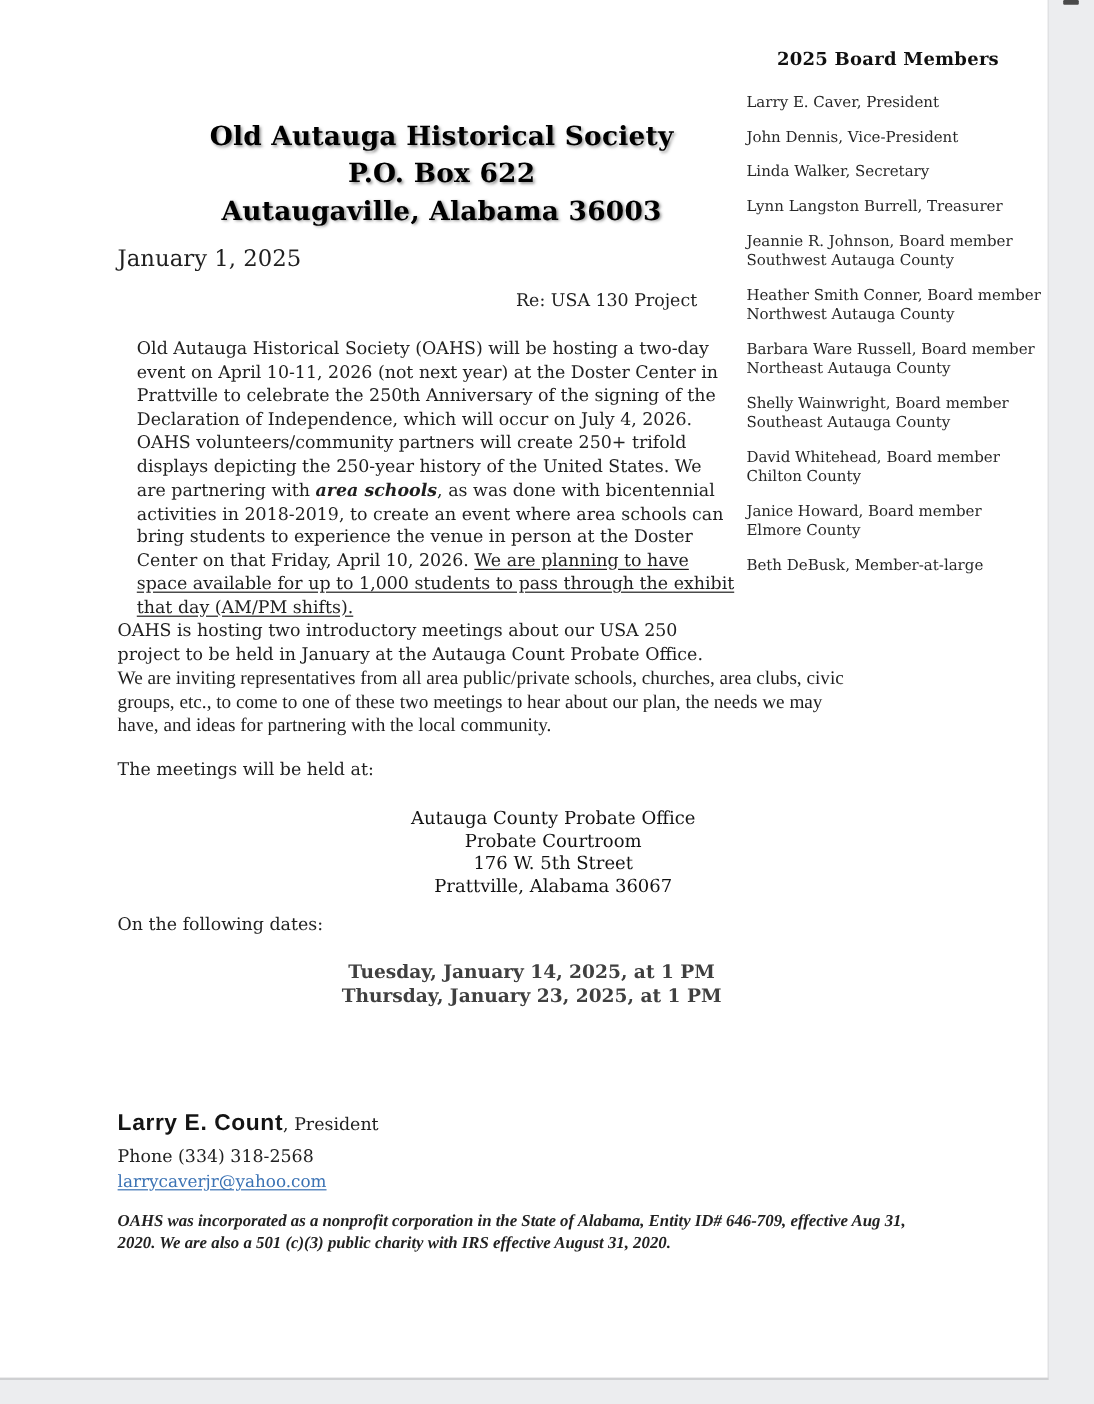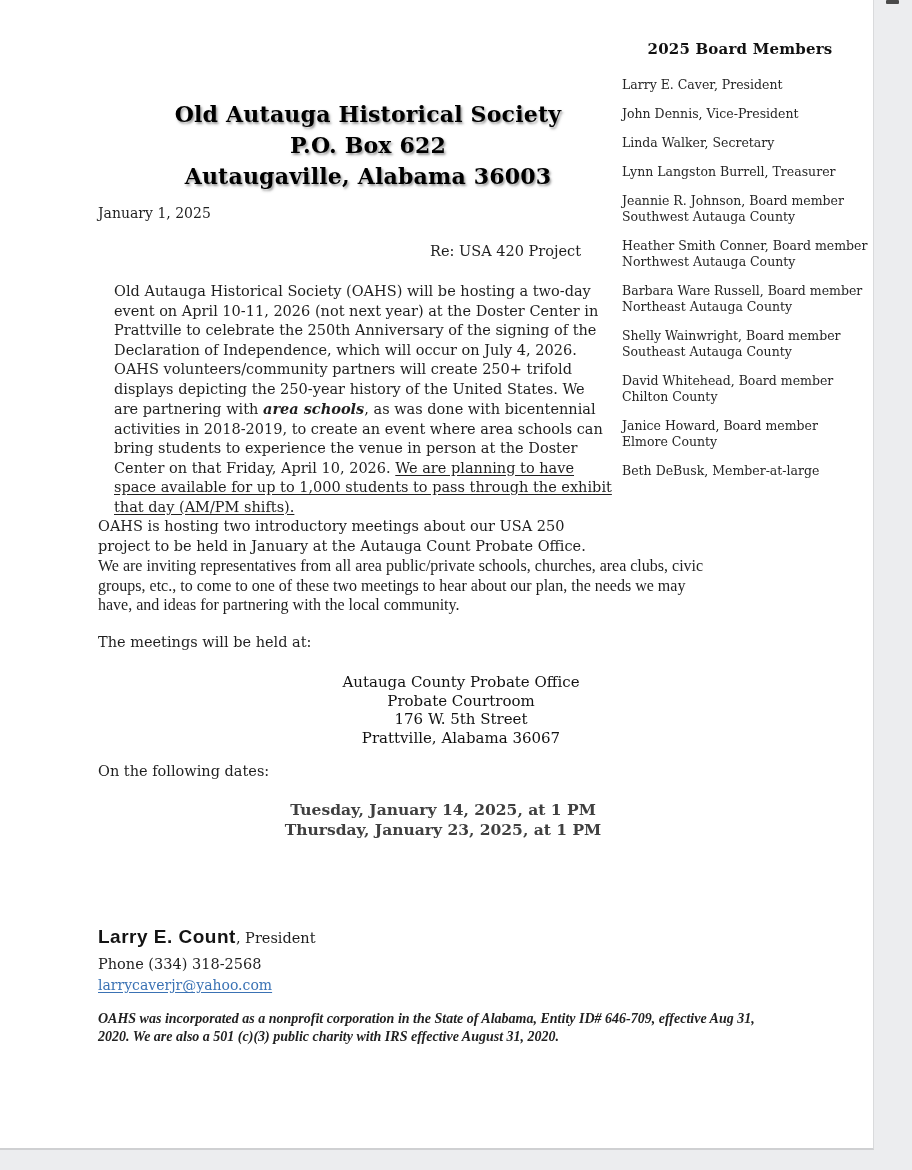--- a/index.html
+++ b/index.html
@@ -28,21 +28,21 @@
   }
   .bm{font-size:12.5px;line-height:16px;color:#262626;margin-bottom:13px;white-space:nowrap;}
   
   .letterhead{
     position:absolute;left:96px;top:99px;width:544px;text-align:center;
     font-weight:bold;font-size:22px;line-height:31px;color:#000;
     text-shadow:1.5px 1.5px 2.5px rgba(70,70,70,0.55);
     letter-spacing:0.2px;
   }
   
-  .dateline{position:absolute;left:98px;top:205px;font-size:14px;}
+  .dateline{position:absolute;left:98px;top:205px;font-size:19px;}
   .subject{position:absolute;left:430px;top:243px;font-size:14.5px;}
   .para1{position:absolute;left:114px;top:282px;font-size:14.5px;line-height:19.5px;}
   .para1 div{white-space:nowrap;}
   .emph{font-weight:bold;font-style:italic;}
   .uline{text-decoration:underline;text-underline-offset:2px;}
   .para2{position:absolute;left:98px;top:517px;line-height:19.5px;}
   .para2 .ga{font-size:14.5px;white-space:nowrap;}
   .para2 .ts{font-family:"Liberation Serif", serif;font-size:16px;white-space:nowrap;}
   .meet-intro{position:absolute;left:98px;top:634px;font-size:14.5px;}
   .venue{
@@ -121,21 +121,21 @@
     </div>
 </div>
 
 <div class="letterhead">
   <div>Old Autauga Historical Society</div>
   <div>P.O. Box 622</div>
   <div>Autaugaville, Alabama 36003</div>
 </div>
 
 <div class="dateline">January 1, 2025</div>
-<div class="subject">Re: USA 420 Project</div>
+<div class="subject">Re: USA 130 Project</div>
 
 <div class="para1">
   <div>Old Autauga Historical Society (OAHS) will be hosting a two-day</div>
   <div>event on April 10-11, 2026 (not next year) at the Doster Center in</div>
   <div>Prattville to celebrate the 250th Anniversary of the signing of the</div>
   <div>Declaration of Independence, which will occur on July 4, 2026.</div>
   <div>OAHS volunteers/community partners will create 250+ trifold</div>
   <div>displays depicting the 250-year history of the United States. We</div>
   <div><span>are partnering with </span><span class="emph">area schools</span><span>, as was done with bicentennial</span></div>
   <div>activities in 2018-2019, to create an event where area schools can</div>

